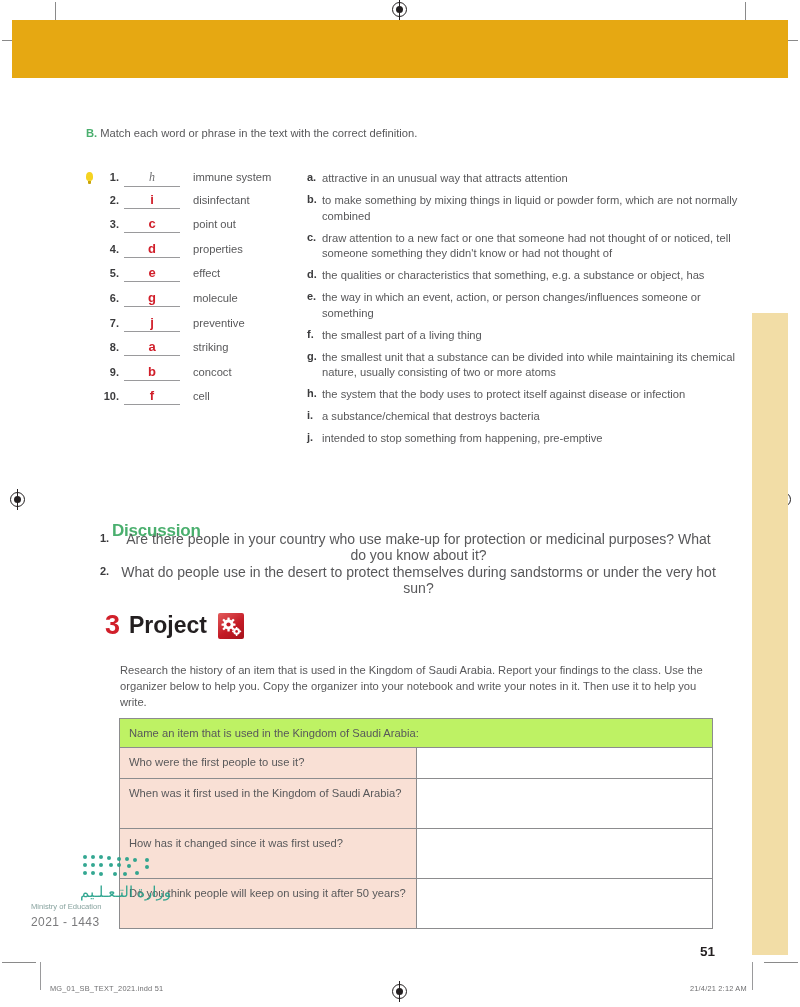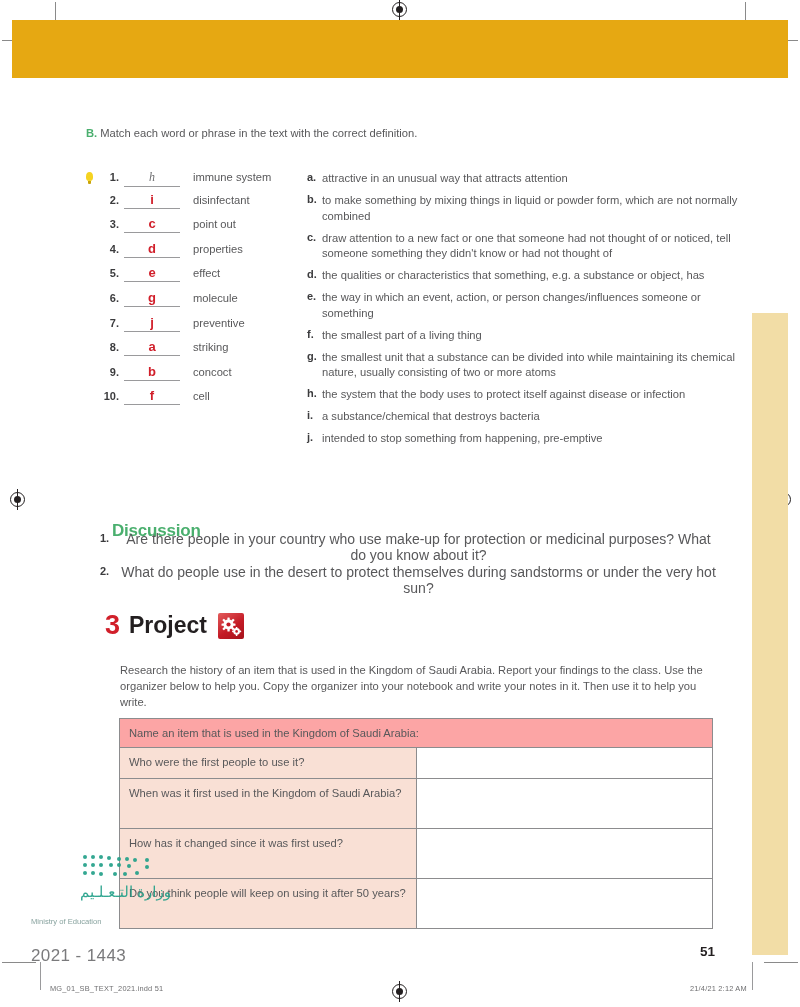--- a/index.html
+++ b/index.html
@@ -288,21 +288,21 @@
     vertical-align: top;
   }
   .org-q {
     background: #f9e0d5;
     width: 209px;
   }
   .org-a {
     background: #ffffff;
   }
   .org-head td {
-    background: #fca5a5;
+    background: #bef264;
   }
 
   
   .ministry {
     position: absolute;
     left: 31px;
     top: 855px;
     width: 140px;
     color: #23a089;
     opacity: 0.92;
@@ -325,26 +325,26 @@
     font-size: 15px;
     letter-spacing: 0.5px;
     direction: rtl;
     margin-top: 2px;
     color: #23a089;
     white-space: nowrap;
   }
   .min-en {
     font-size: 7.6px;
     color: #7d9a96;
-    margin-top: 16px;
+    margin-top: 1px;
   }
   .min-year {
-    font-size: 17px;
+    font-size: 12px;
     color: #6f6f71;
-    margin-top: 20px;
+    margin-top: 4px;
     letter-spacing: 0.4px;
   }
 
   
   .page-no {
     position: absolute;
     left: 700px;
     top: 944px;
     font-size: 13.5px;
     font-weight: bold;

